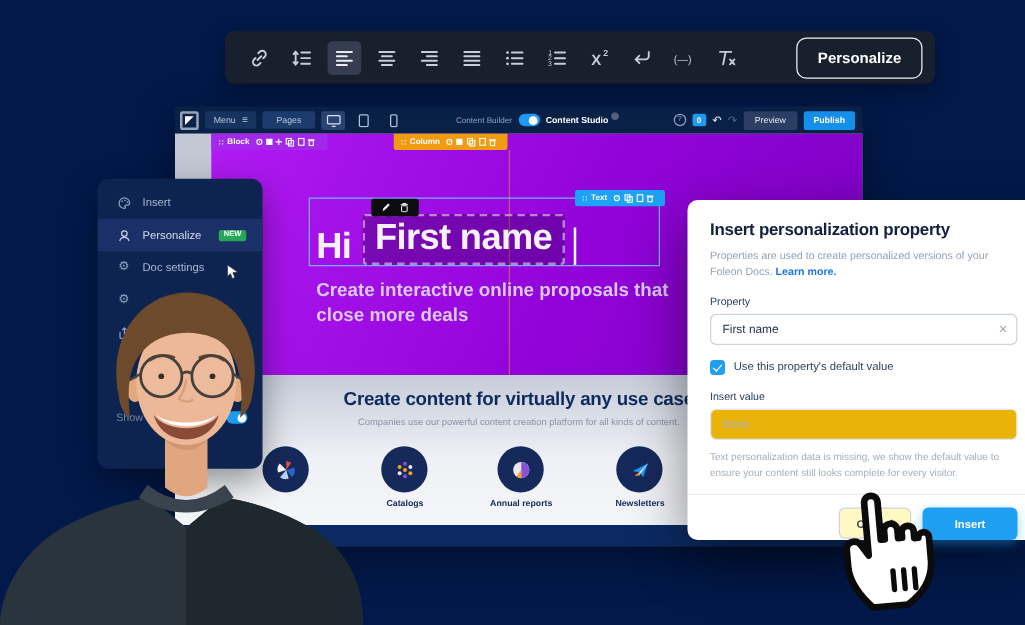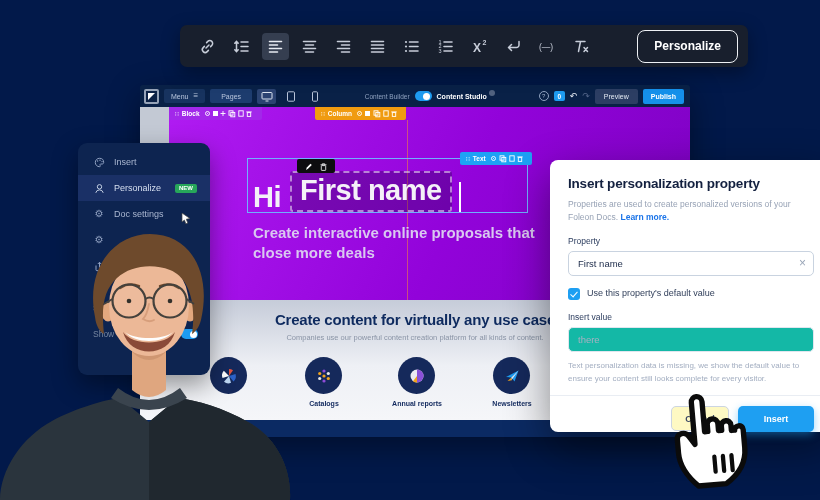--- a/index.html
+++ b/index.html
@@ -97,21 +97,21 @@
   
   .modal{position:absolute;left:550px;top:160px;width:282px;height:272px;background:#fff;border-radius:8px;
     box-shadow:0 16px 44px rgba(0,0,0,.45);padding:16px 18px 0;z-index:7;}
   .m-title{font-size:13.5px;font-weight:700;color:#13203f;letter-spacing:-.2px;}
   .m-desc{margin-top:7px;font-size:8.5px;color:#97a2b5;line-height:1.55;}
   .m-link{color:#1b74e8;font-weight:700;cursor:pointer;}
   .m-label{margin-top:12px;font-size:8.5px;font-weight:400;color:#2b3c5e;}
   .m-input-wrap{position:relative;margin-top:5px;}
   .m-input{width:100%;height:25px;border:1px solid #c9d3e0;border-radius:5px;font-size:9.5px;color:#22304e;
     padding:0 22px 0 9px;font-family:inherit;background:#fff;}
-  .m-input.gray{background:#14b8a6;border-color:#e0e6ef;}
+  .m-input.gray{background:#eab308;border-color:#e0e6ef;}
   .m-input::placeholder{color:#a7b1c2;}
   .m-clear{position:absolute;right:8px;top:5px;color:#9aa6b8;font-size:12px;cursor:pointer;}
   .m-check-row{margin-top:12px;display:flex;align-items:flex-start;gap:7px;}
   .m-checkbox{width:12px;height:12px;background:#1e9ff2;border-radius:3px;position:relative;flex:none;cursor:pointer;}
   .m-checkbox::after{content:"";position:absolute;left:4px;top:1.5px;width:3px;height:6px;
     border:solid #fff;border-width:0 1.8px 1.8px 0;transform:rotate(42deg);}
   .m-check-label{font-size:9px;color:#33415c;}
   .m-help{margin-top:8px;font-size:8px;color:#a3aec1;line-height:1.55;}
   .m-footer{margin:10px -18px 0;padding:10px 18px 0;border-top:1px solid #e9edf3;display:flex;
     justify-content:flex-end;gap:9px;}

